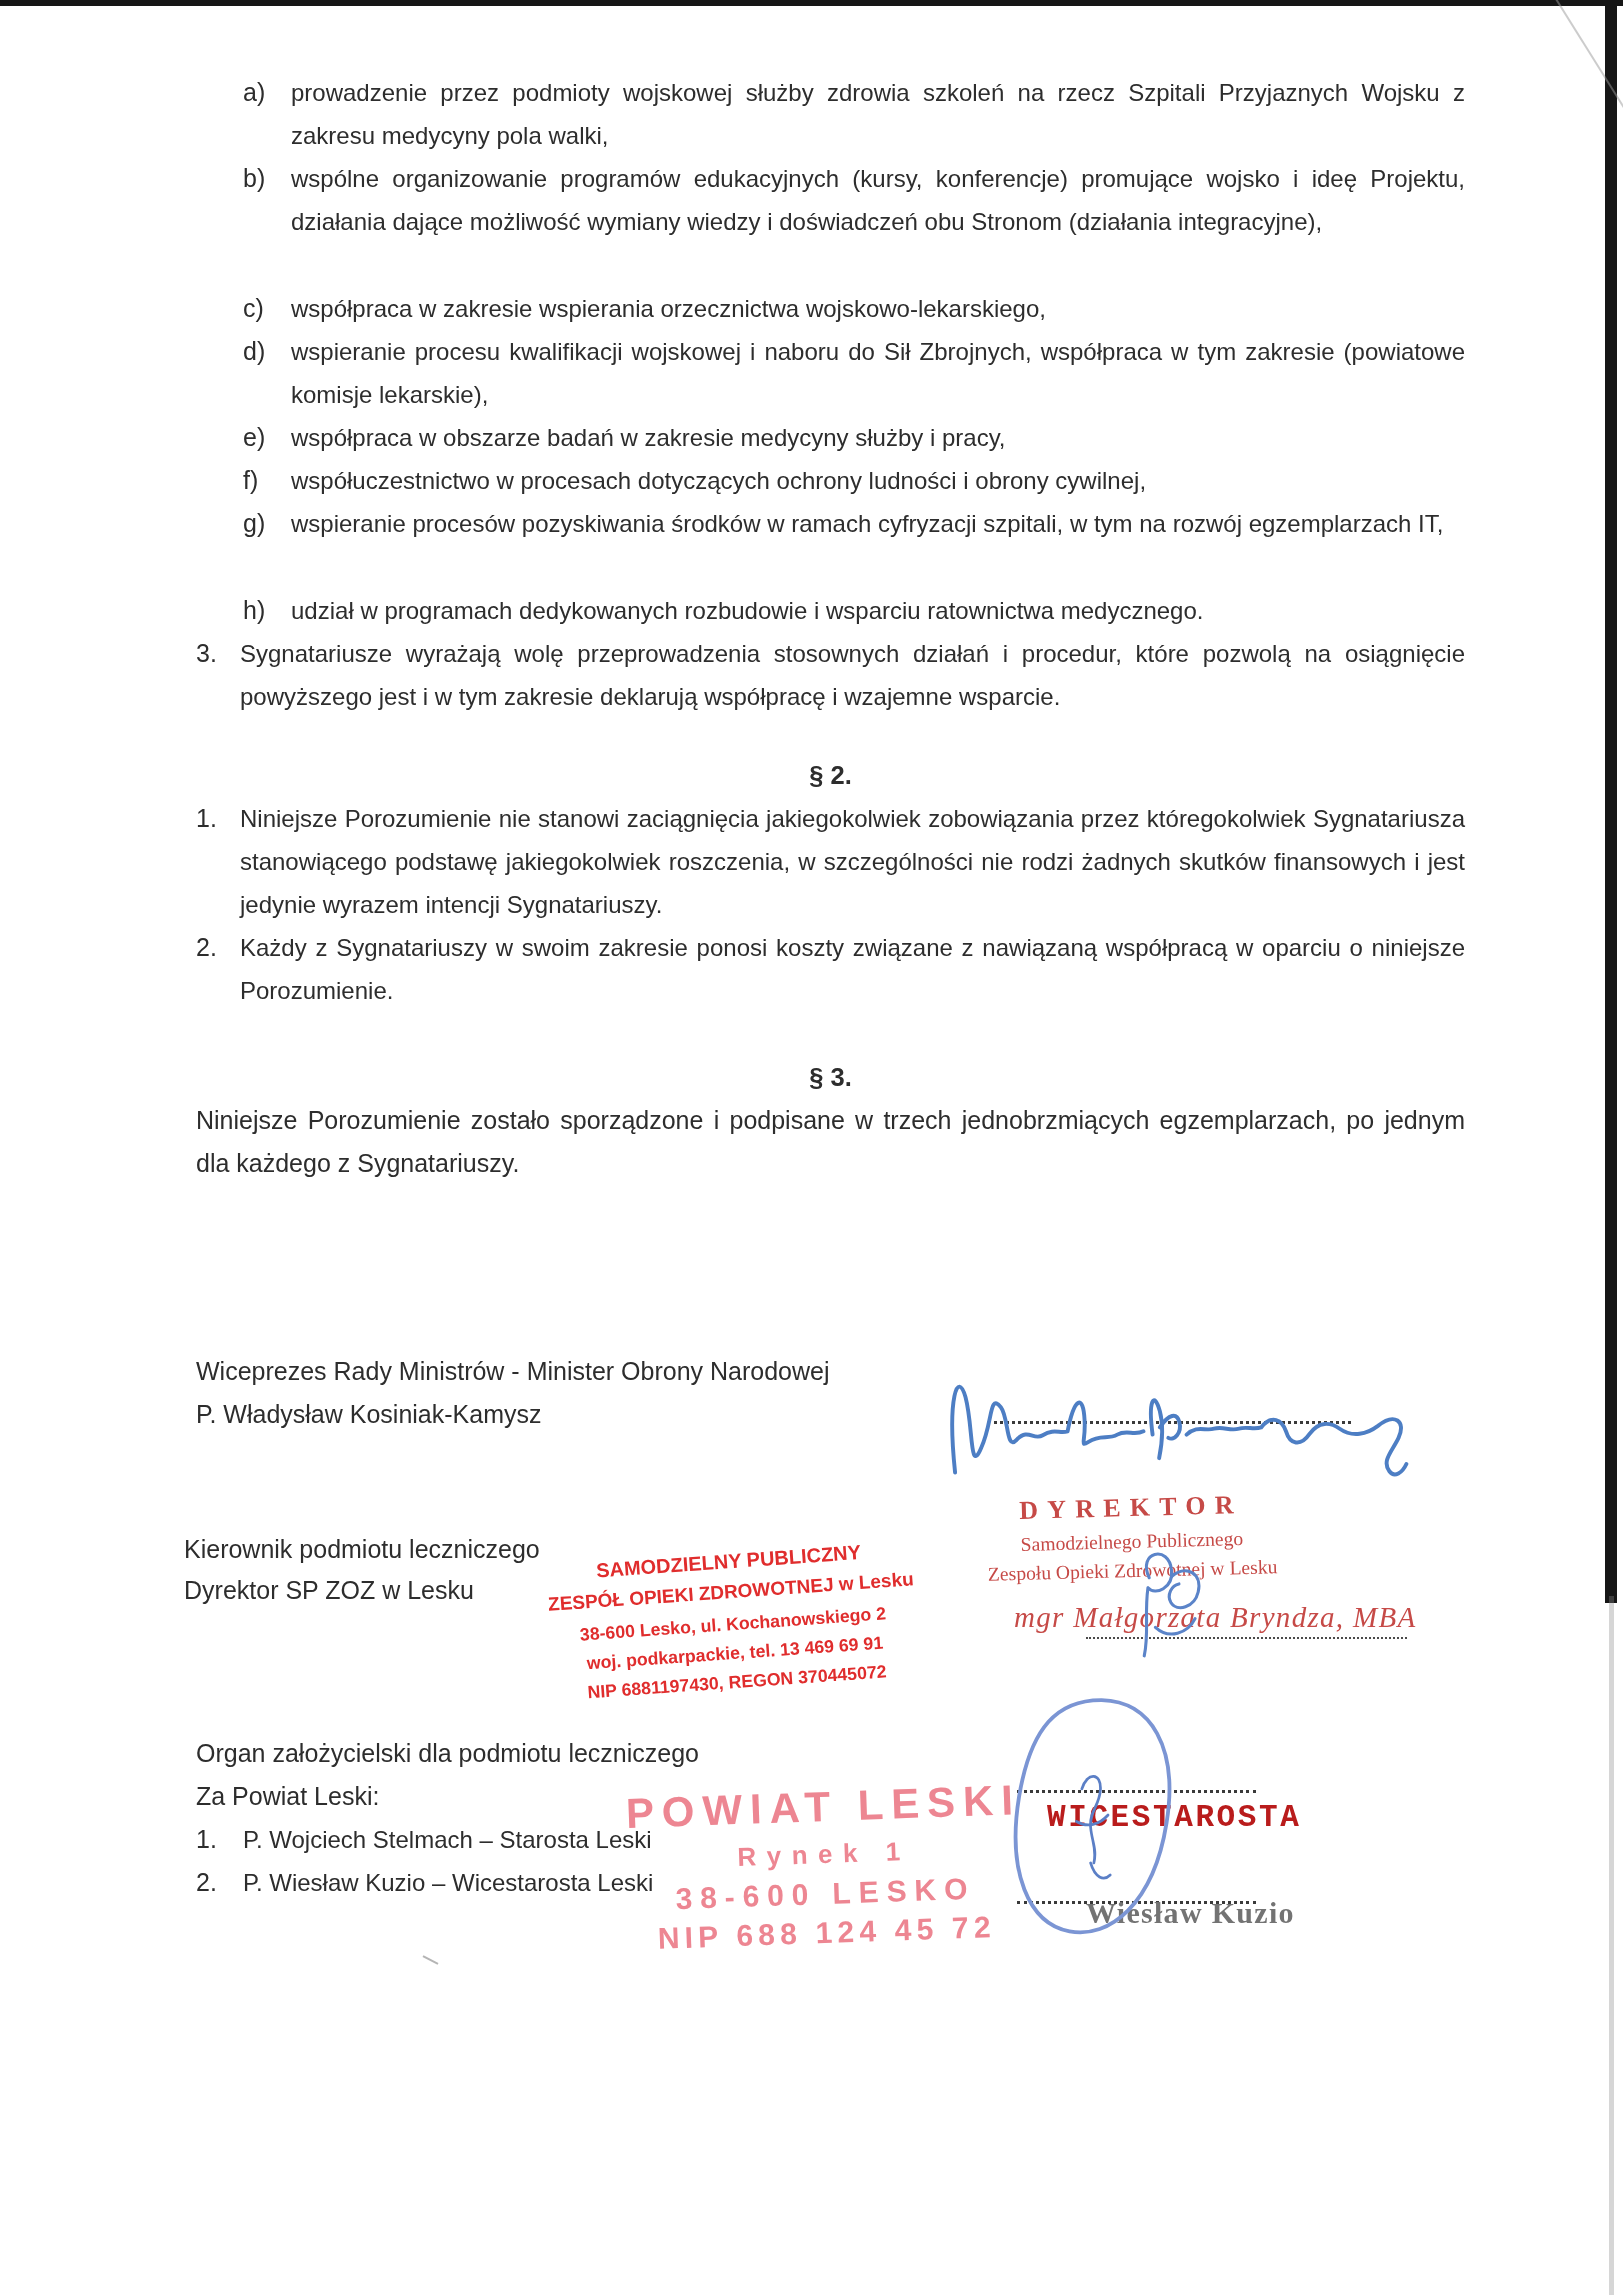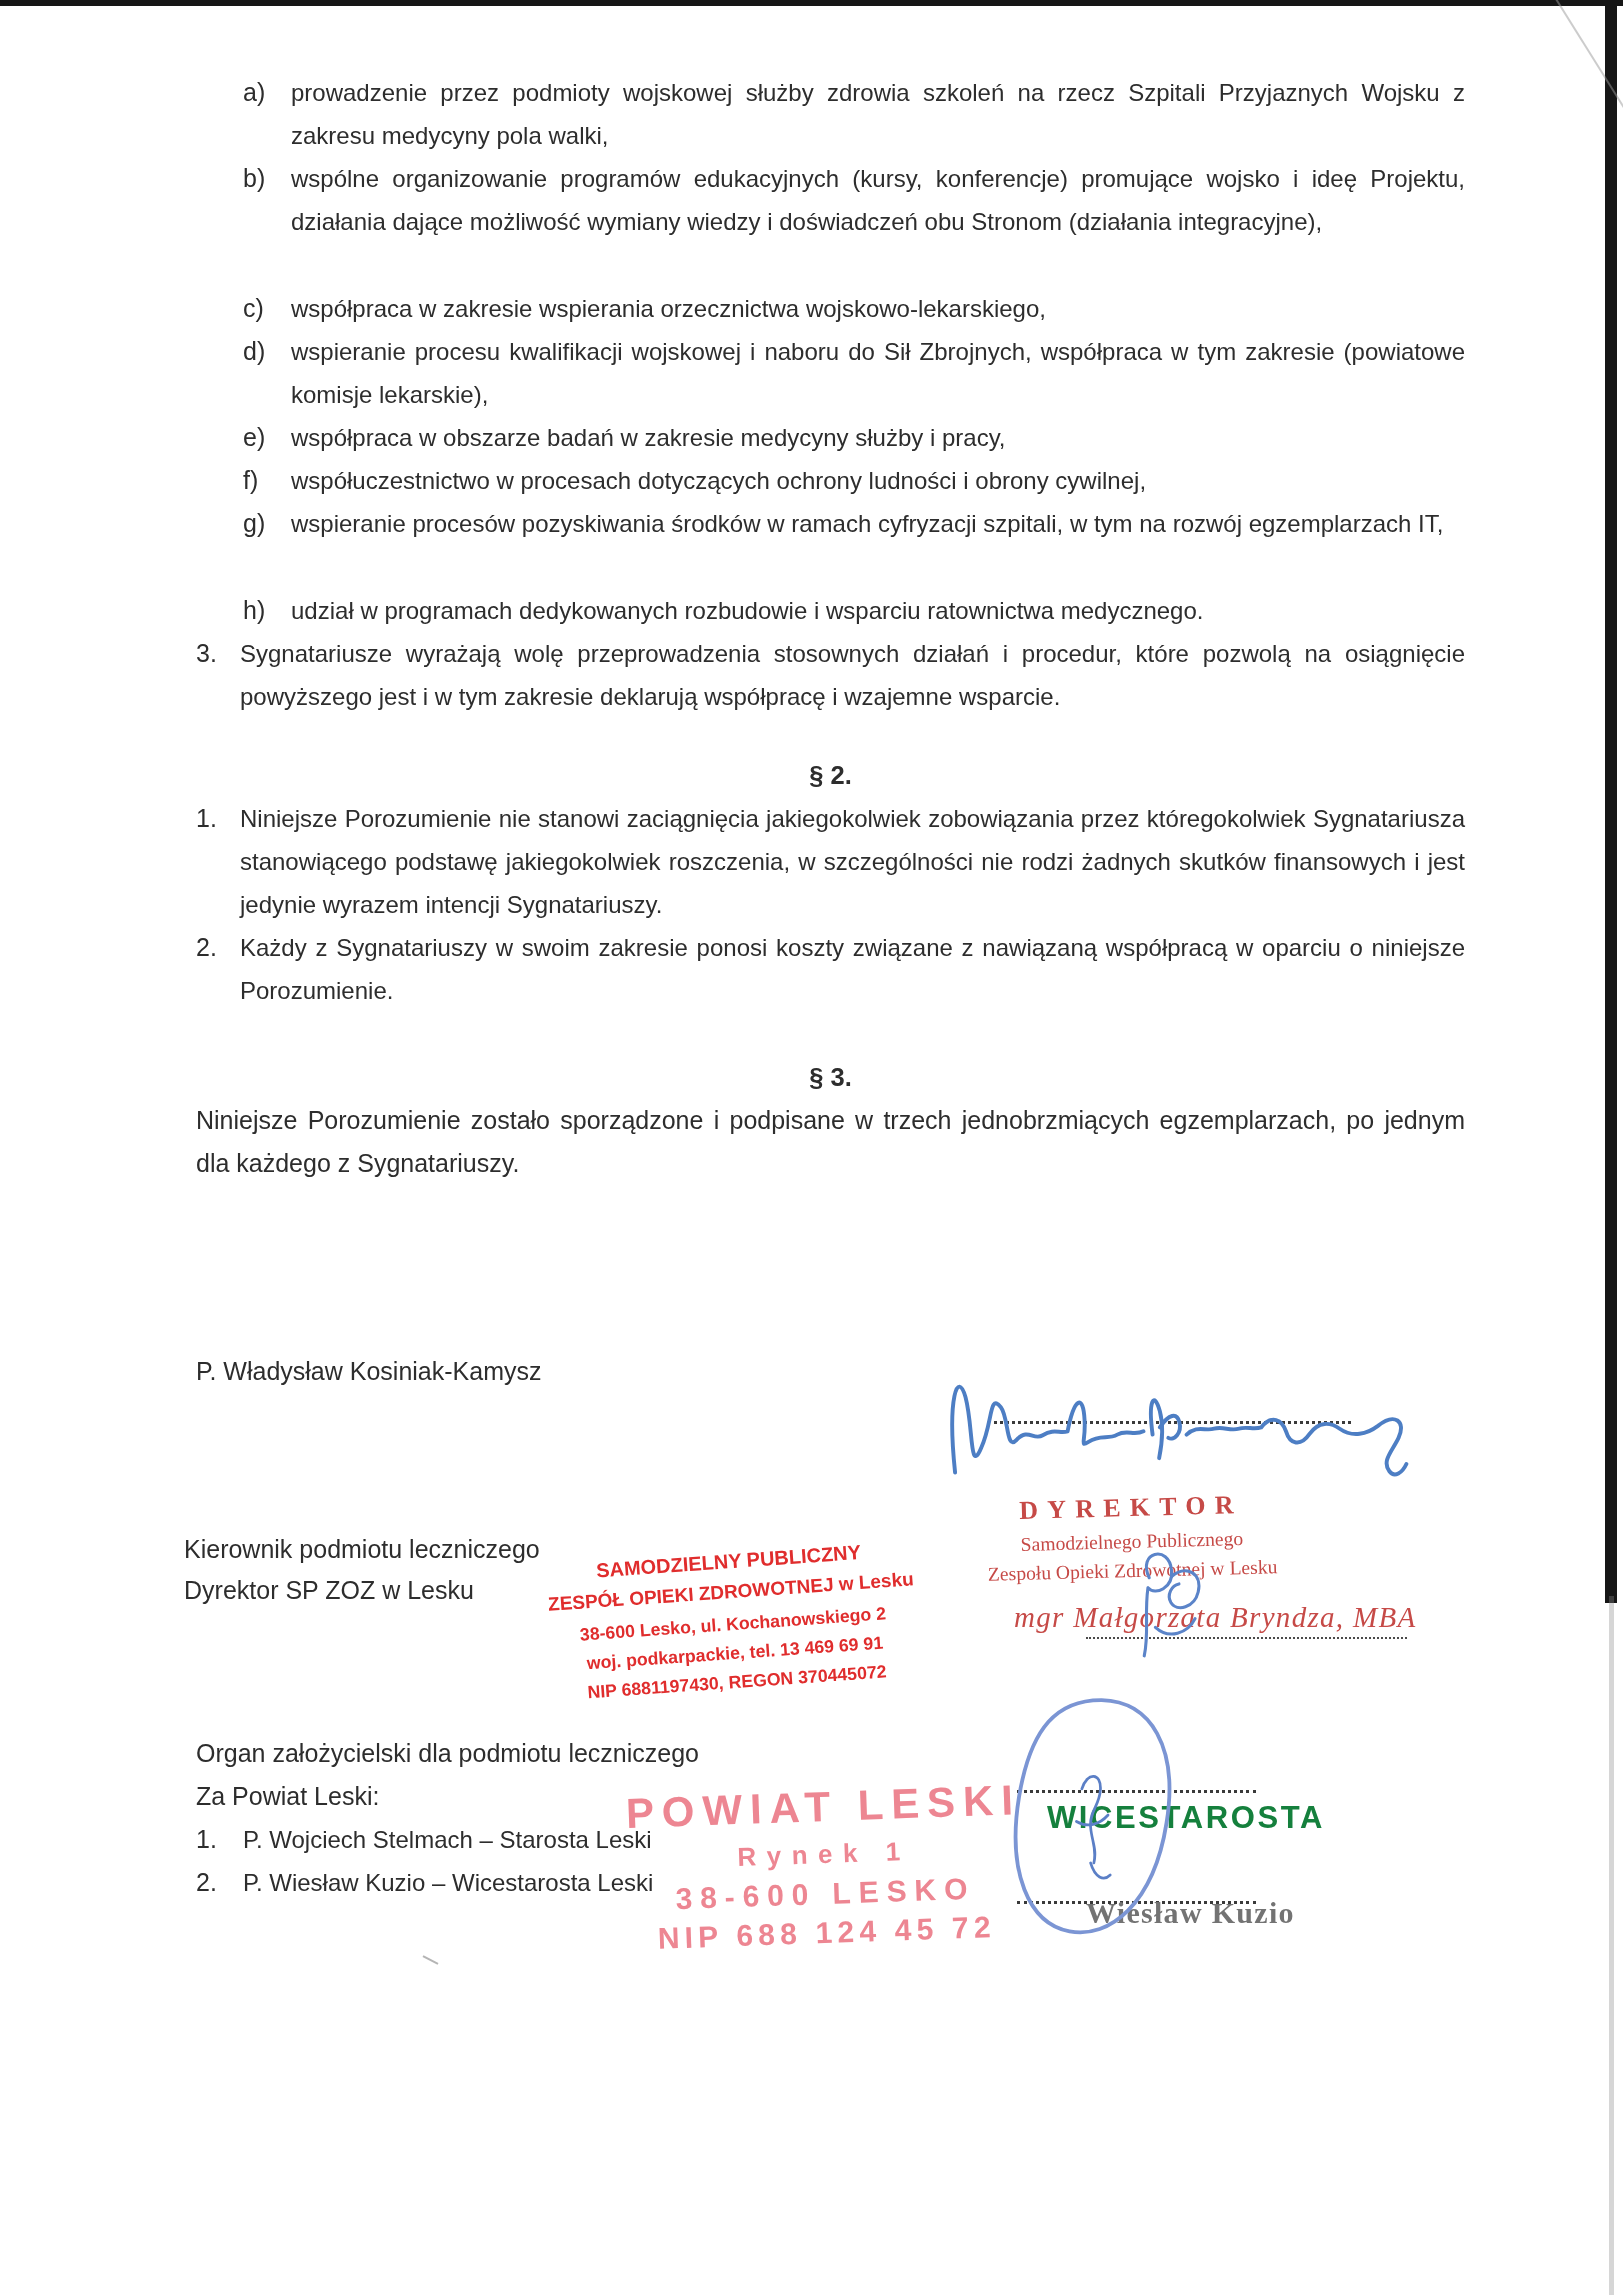--- a/index.html
+++ b/index.html
@@ -21,21 +21,21 @@
   .dots-thin{border-bottom:2.6px dotted #4a4a4a;height:0;}
   
   .stamp-spzoz{color:#e02d2d;transform:rotate(-4deg);}
   .stamp-spzoz div{position:absolute;left:0;width:100%;text-align:center;font-weight:700;white-space:nowrap;}
   .stamp-dyr{color:#c64a47;font-family:"Liberation Serif", serif;transform:rotate(-1.5deg);}
   .stamp-dyr div{position:absolute;left:0;width:100%;text-align:center;white-space:nowrap;}
   .mgr-name{color:#c64a47;font-family:"Liberation Serif", serif;font-style:italic;font-size:29px;
             white-space:nowrap;letter-spacing:1.3px;}
   .stamp-powiat{color:#ed8692;transform:rotate(-2deg);}
   .stamp-powiat div{position:absolute;left:0;width:100%;text-align:center;white-space:nowrap;font-weight:700;}
-  .wice-title{color:#15803d;font-family:Liberation Sans, sans-serif;font-weight:700;font-size:31px;
+  .wice-title{color:#b91c1c;font-family:Liberation Mono, monospace;font-weight:700;font-size:31px;
               letter-spacing:2.6px;white-space:nowrap;}
   .wice-name{color:#737373;font-family:"Liberation Serif", serif;font-weight:700;font-size:30px;
              letter-spacing:1.3px;white-space:nowrap;}
   
   .art{background:#161616;}
   svg{display:block;}
 </style>
 </head>
 <body>
 
@@ -89,20 +89,21 @@
 </div>
 <div class="abs hang outer" style="top:926px;">
   <span class="lbl">2.</span>
   <div class="txt">Każdy z Sygnatariuszy w swoim zakresie ponosi koszty związane z nawiązaną współpracą w oparciu o niniejsze Porozumienie.</div>
 </div>
 
 <div class="abs heading" style="top:1056px;">§ 3.</div>
 <div class="abs para" style="top:1099px;">Niniejsze Porozumienie zostało sporządzone i podpisane w trzech jednobrzmiących egzemplarzach, po jednym dla każdego z Sygnatariuszy.</div>
 
 <div class="abs sigblock" style="left:196px;top:1350px;width:850px;">
+  <div>Wiceprezes Rady Ministrów - Minister Obrony Narodowej</div>
   <div>P. Władysław Kosiniak-Kamysz</div>
 </div>
 <div class="abs dots" style="left:994px;top:1421px;width:357px;"></div>
 <svg class="abs" style="left:942px;top:1335px;" width="484" height="177" viewBox="0 0 740 270">
   <g fill="none" stroke="#4d7ec4" stroke-width="6" stroke-linecap="round" stroke-linejoin="round">
     <path d="M20,210 C8,95 24,52 36,95 C48,140 42,215 60,172 C78,132 72,88 90,110 C102,125 98,178 114,160 C132,141 140,162 154,153 C172,142 180,151 192,147 C202,96 216,88 218,130 C220,162 210,172 224,163 C242,151 254,160 268,152 C282,144 294,154 308,147"></path>
     <path d="M322,152 C315,100 324,84 333,116 C340,142 336,168 332,188 M333,141 C347,120 359,118 363,133 C367,149 355,162 346,157"></path>
     <path d="M374,152 C390,137 402,147 416,143 C430,139 440,147 454,143 C466,139 476,145 488,141 C504,121 520,129 526,147 C532,167 548,171 562,151 C576,131 594,133 608,143 C628,157 650,151 666,139 C692,118 710,131 698,157 C688,178 672,192 684,208 C692,219 704,210 710,197"></path>
   </g>
 </svg>

